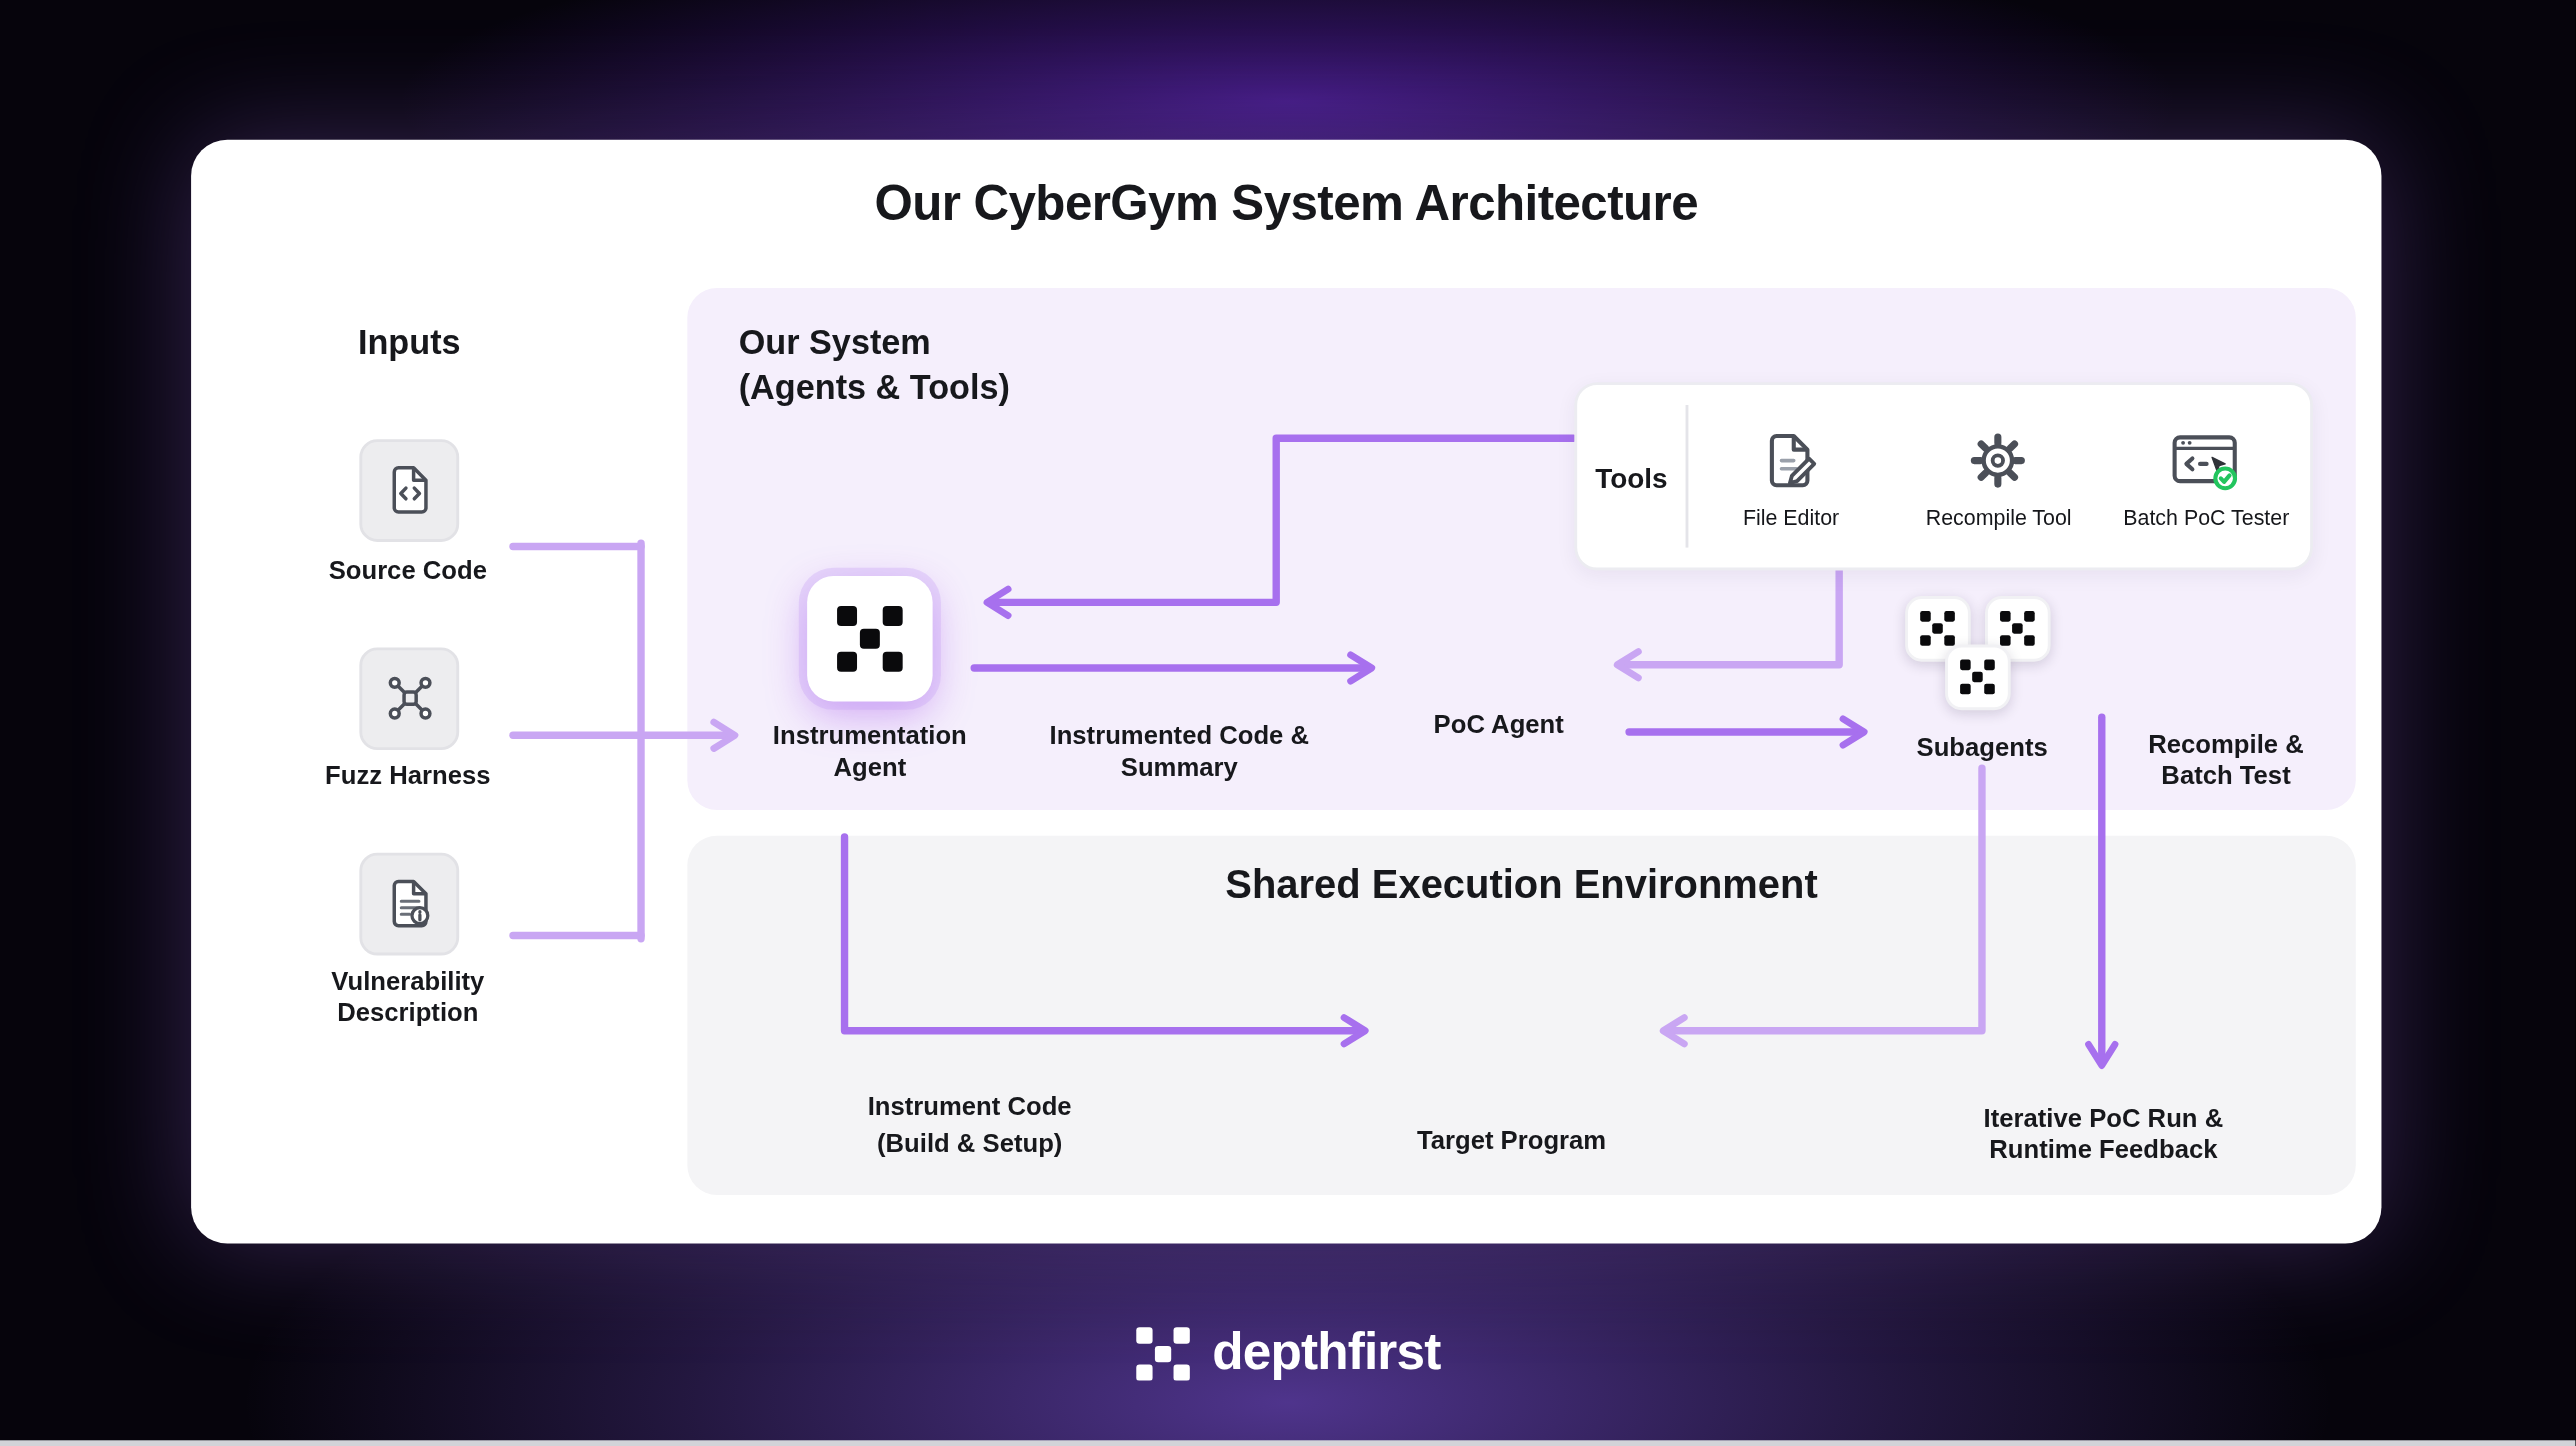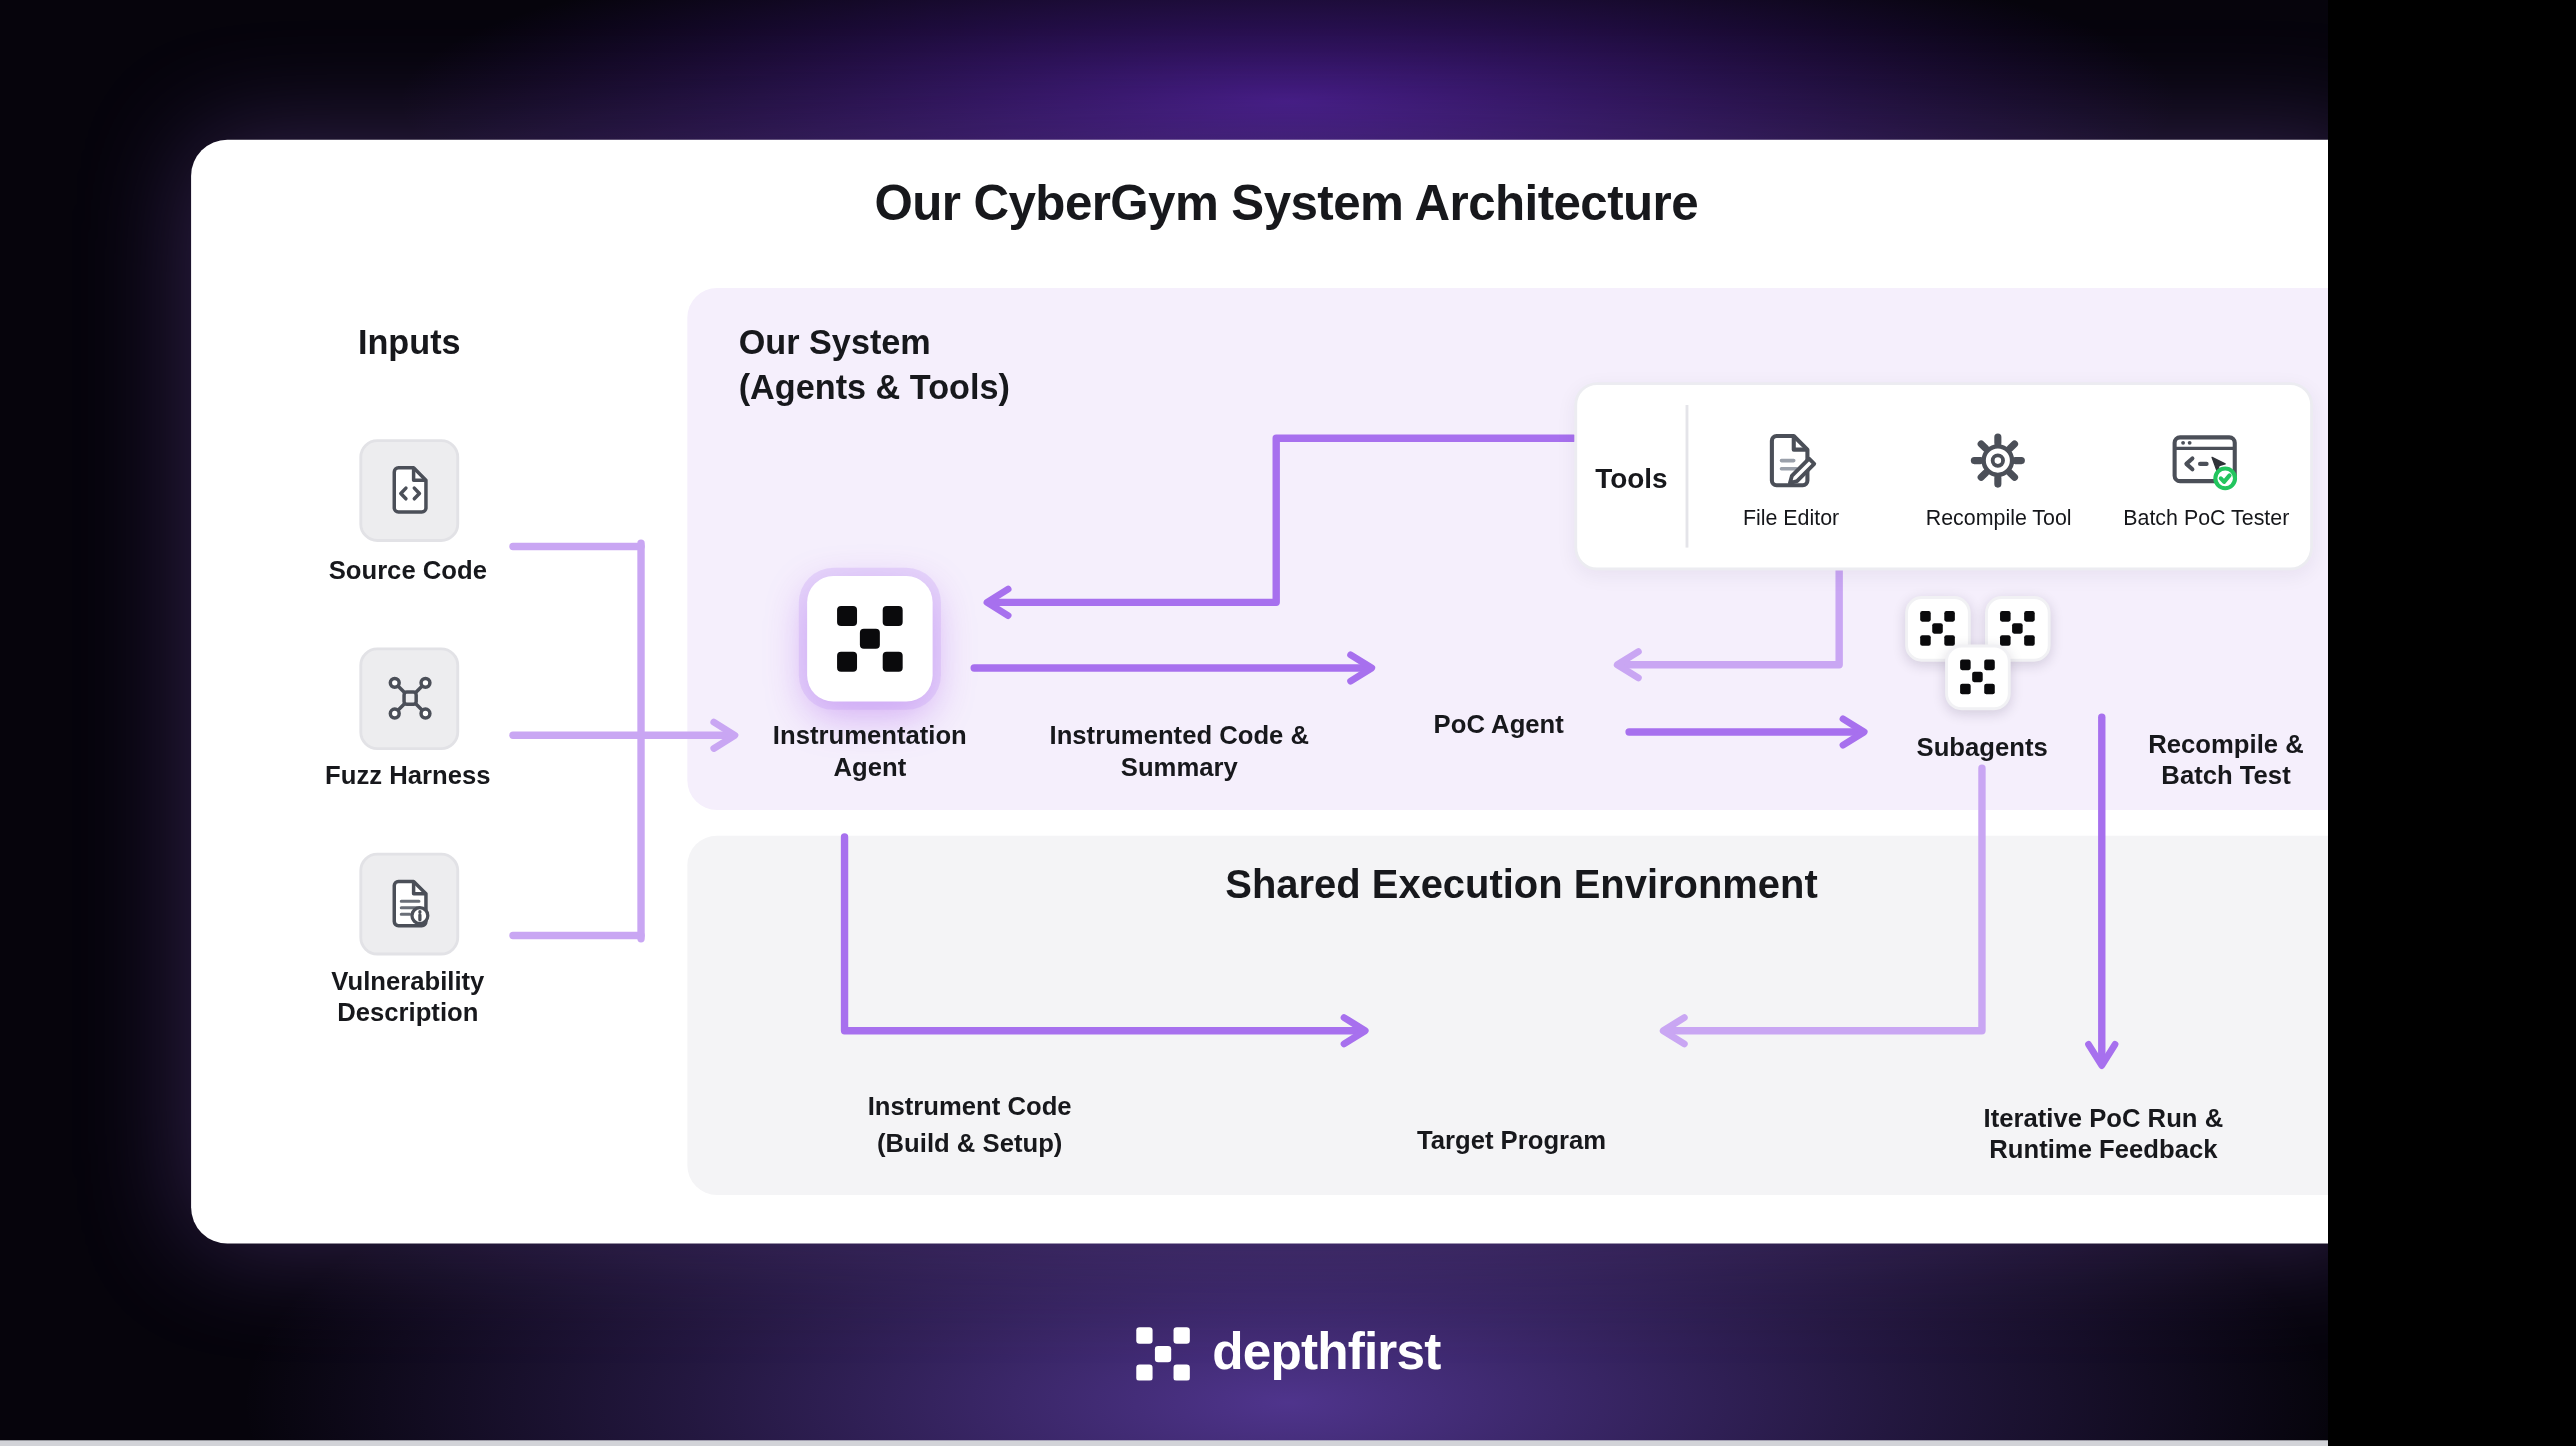--- a/index.html
+++ b/index.html
@@ -1,17 +1,17 @@
 <!DOCTYPE html>
 <html style="font-size:9.2px"><head>
 <meta charset="utf-8">
 <style>
   * { margin:0; padding:0; box-sizing:border-box; }
   html, body { width:2576px; height:1447px; background:#000; overflow:hidden; }
-  .viewport { position:relative; width:2328px; height:1447px; overflow:hidden; }
+  .viewport { position:relative; width:2576px; height:1447px; overflow:hidden; }
   .stage {
     position:absolute; left:0; top:0; width:903px; height:507px;
     transform:scale(2.85204); transform-origin:0 0;
     font-family:"Liberation Sans", sans-serif; color:#17181c;
     background:
       radial-gradient(52% 30% at 50% 97%, rgba(139,92,246,0.55), rgba(139,92,246,0.22) 45%, rgba(139,92,246,0) 78%),
       radial-gradient(46% 16% at 50% 7%, rgba(109,40,217,0.55), rgba(109,40,217,0) 75%),
       radial-gradient(52% 48% at 50% 48%, rgba(91,33,182,0.35), rgba(91,33,182,0) 75%),
       #06040c;
   }

